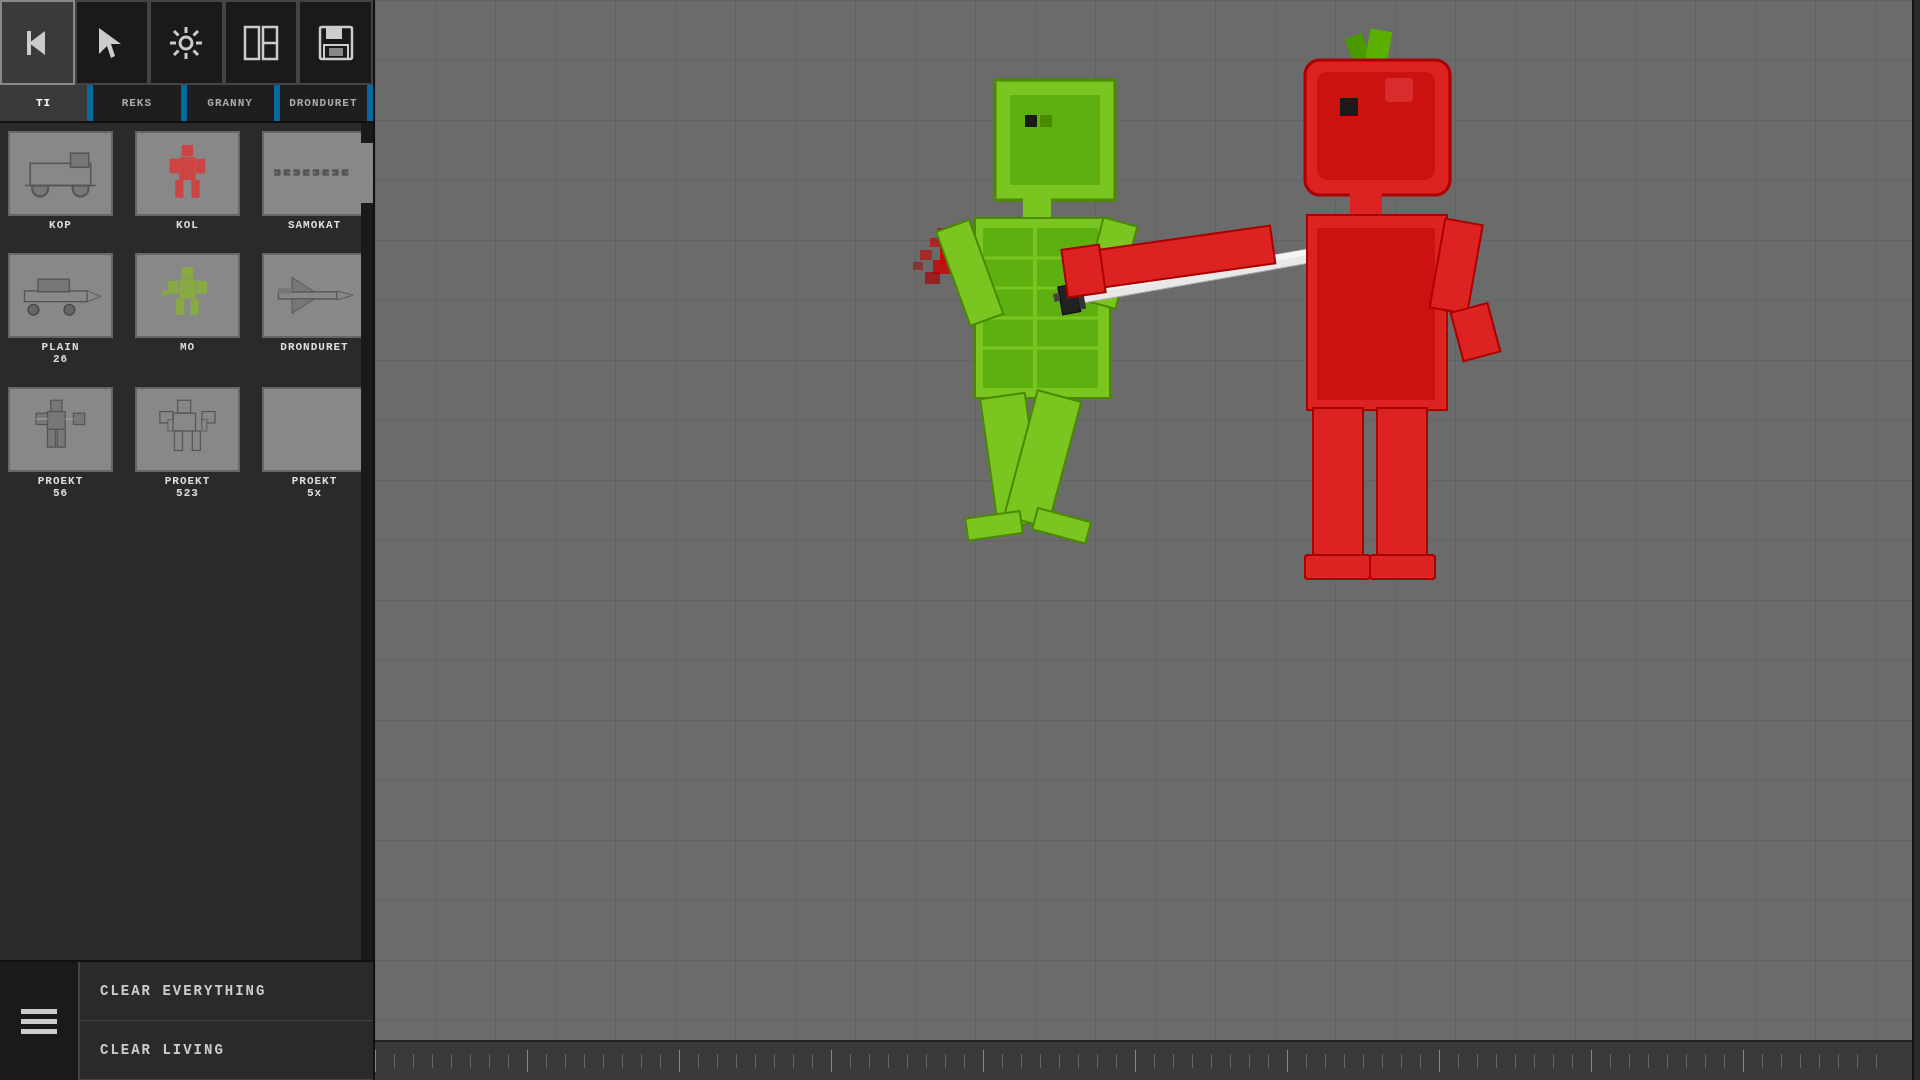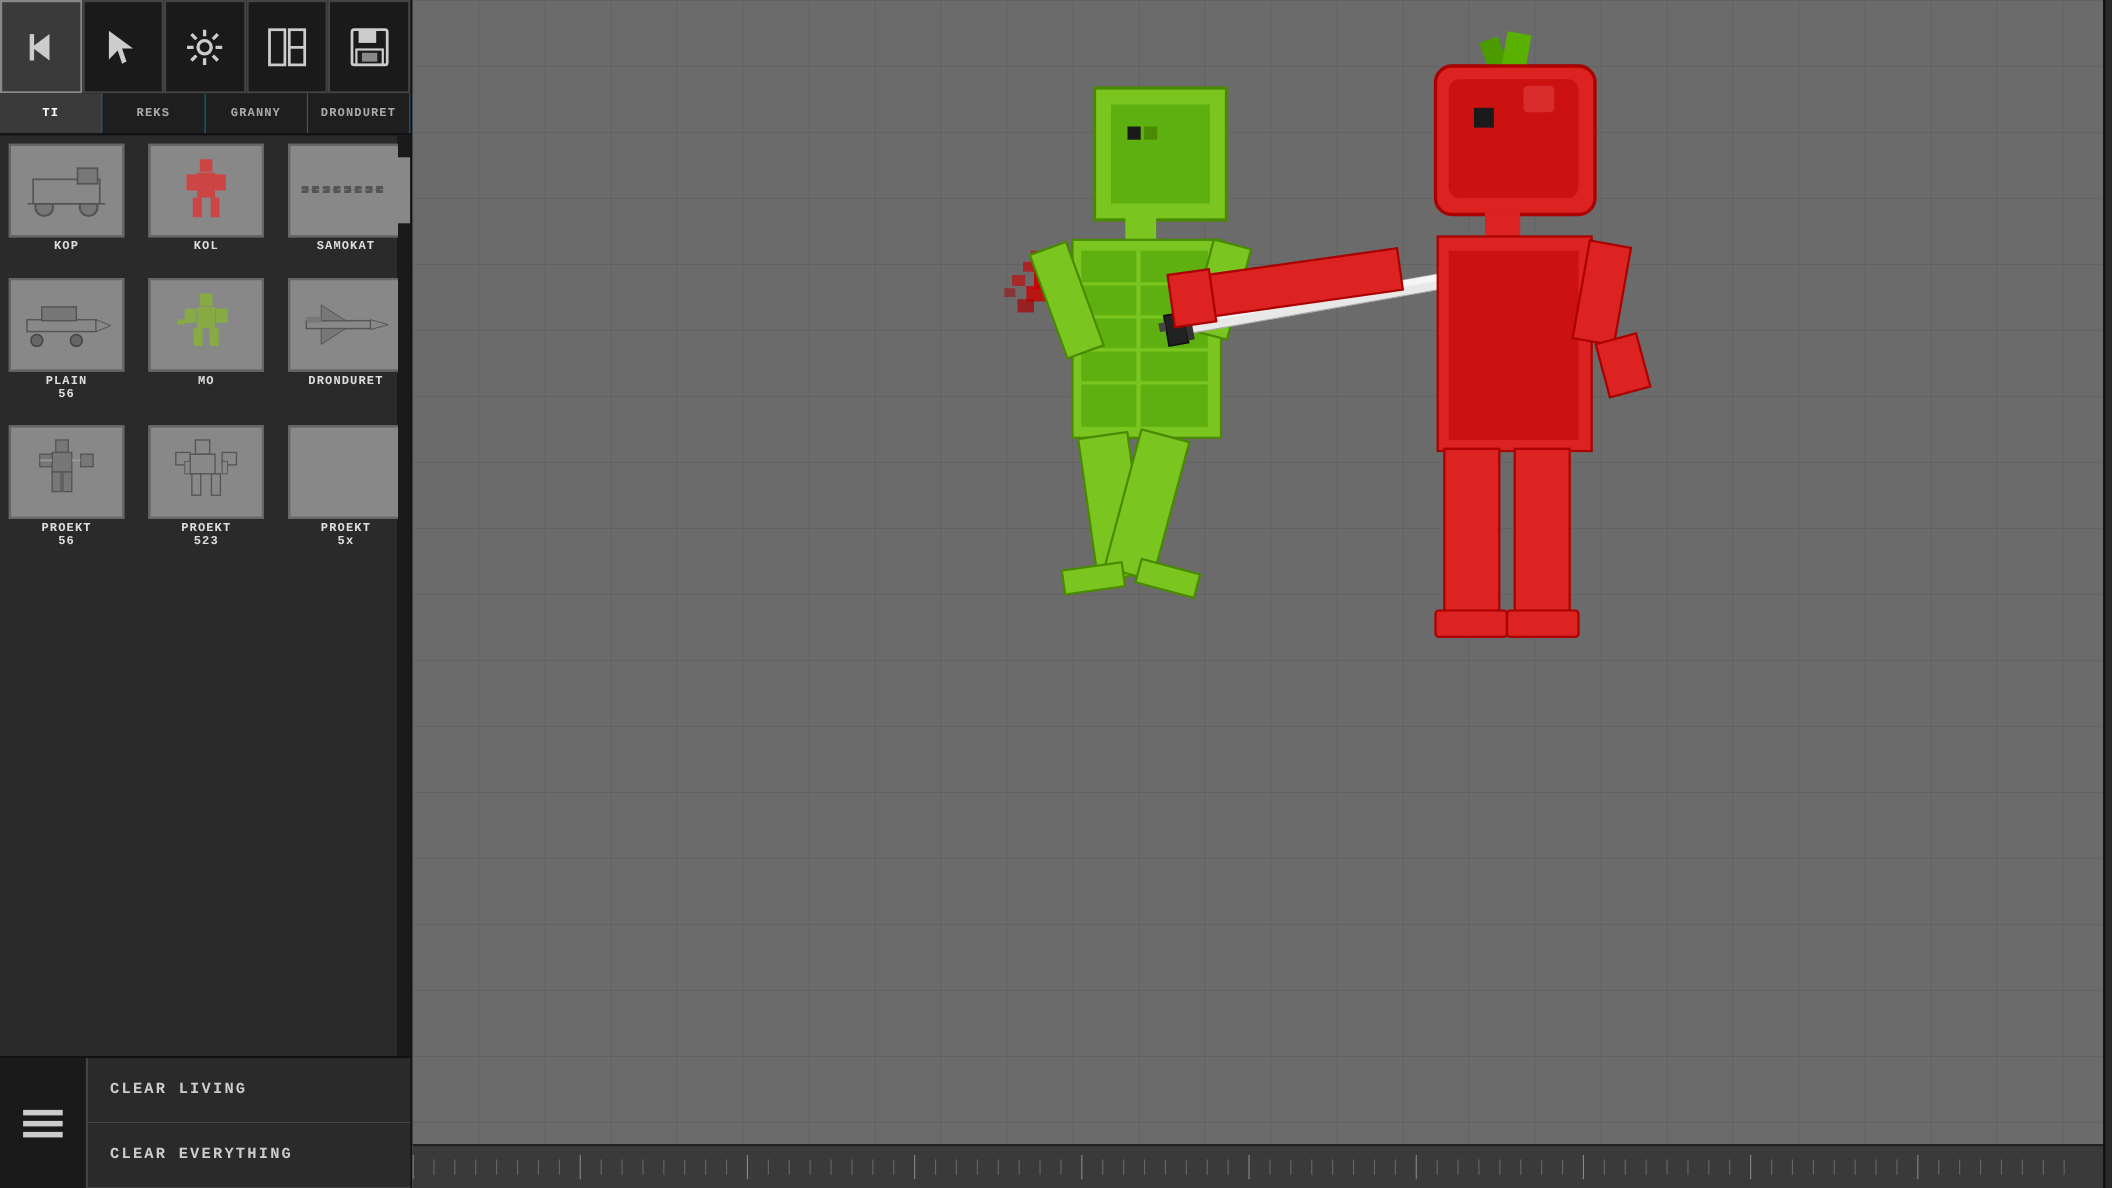--- a/index.html
+++ b/index.html
@@ -53,21 +53,21 @@
     }
     .tab {
       flex: 1;
       display: flex;
       align-items: center;
       justify-content: center;
       color: #aaa;
       font-size: 11px;
       font-weight: bold;
       cursor: pointer;
-      border-right: 1px solid #0369a1;
+      border-right: 6px solid #0369a1;
       letter-spacing: 1px;
     }
     .tab.active { background: #3a3a3a; color: #fff; }
 
     
     #item-grid {
       flex: 1;
       overflow-y: auto;
       padding: 8px;
       display: grid;
@@ -338,21 +338,21 @@
         <div class="grid-item-thumb">
           <svg viewBox="0 0 90 60" fill="none">
             <rect x="5" y="25" width="70" height="12" fill="#888" stroke="#555" stroke-width="1.5"></rect>
             <polygon points="75,25 90,31 75,37" fill="#888" stroke="#555" stroke-width="1"></polygon>
             <rect x="20" y="12" width="35" height="14" fill="#777" stroke="#555" stroke-width="1.5"></rect>
             <circle cx="15" cy="46" r="6" fill="#666" stroke="#444" stroke-width="1.5"></circle>
             <circle cx="55" cy="46" r="6" fill="#666" stroke="#444" stroke-width="1.5"></circle>
           </svg>
         </div>
         <div class="grid-item-label" style="white-space:pre-line">PLAIN
-56</div>
+26</div>
       </div>
 
 
       <div class="grid-item">
         <div class="grid-item-thumb">
           <svg viewBox="0 0 80 80" fill="none">
             <rect x="33" y="5" width="14" height="14" fill="#88aa44"></rect>
             <rect x="30" y="20" width="20" height="24" fill="#88aa44"></rect>
             <rect x="16" y="22" width="13" height="16" fill="#88aa44"></rect>
             <rect x="51" y="22" width="13" height="16" fill="#88aa44"></rect>
@@ -440,22 +440,22 @@
 
   <div id="bottom-buttons">
     <div class="menu-icon-btn">
       <svg width="44" height="44" viewBox="0 0 44 44">
         <rect x="4" y="10" width="36" height="5" fill="#ccc"></rect>
         <rect x="4" y="20" width="36" height="5" fill="#ccc"></rect>
         <rect x="4" y="30" width="36" height="5" fill="#ccc"></rect>
       </svg>
     </div>
     <div class="bottom-actions">
+      <button class="action-btn">CLEAR EVERYTHING</button>
       <button class="action-btn">CLEAR LIVING</button>
-      <button class="action-btn">CLEAR EVERYTHING</button>
     </div>
   </div>
 
 </div>
 
 <div id="main-canvas">
   <div id="canvas-grid"></div>
 
   <div id="game-scene">
     <svg width="100%" height="100%" viewBox="0 0 1545 1040" preserveAspectRatio="xMidYMid meet">

